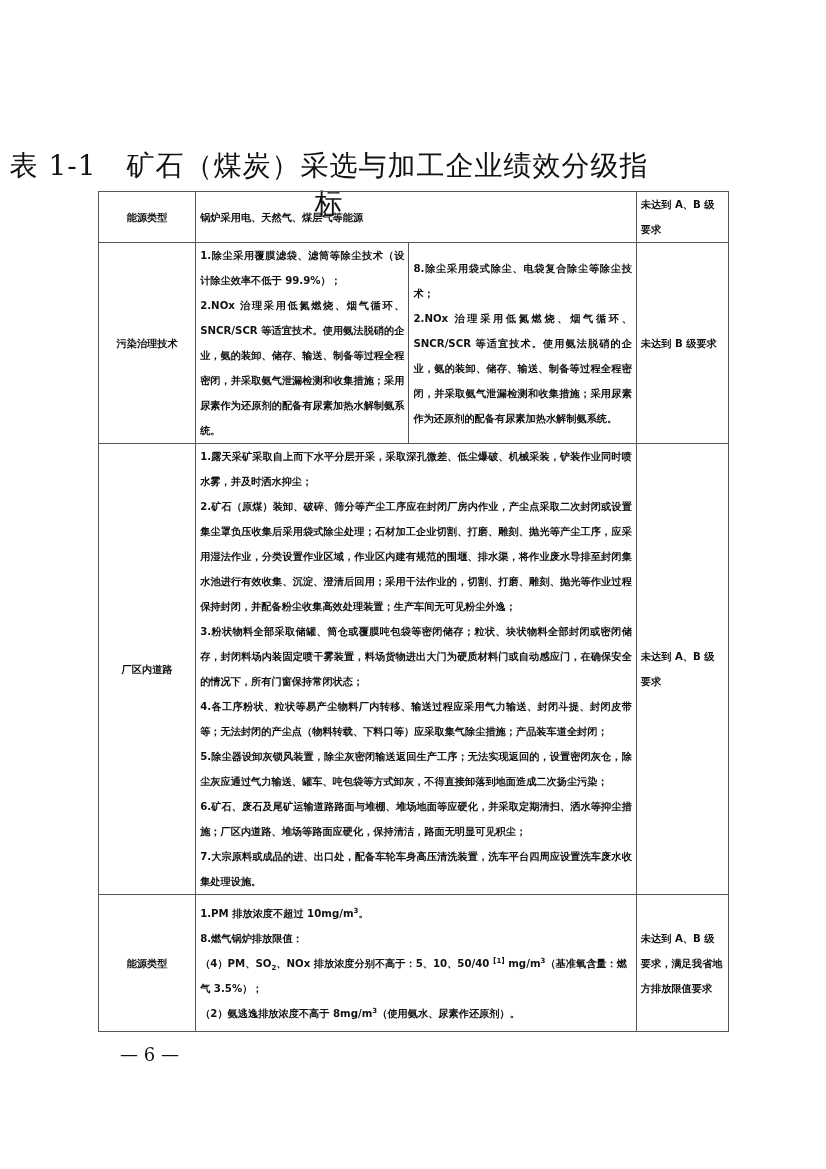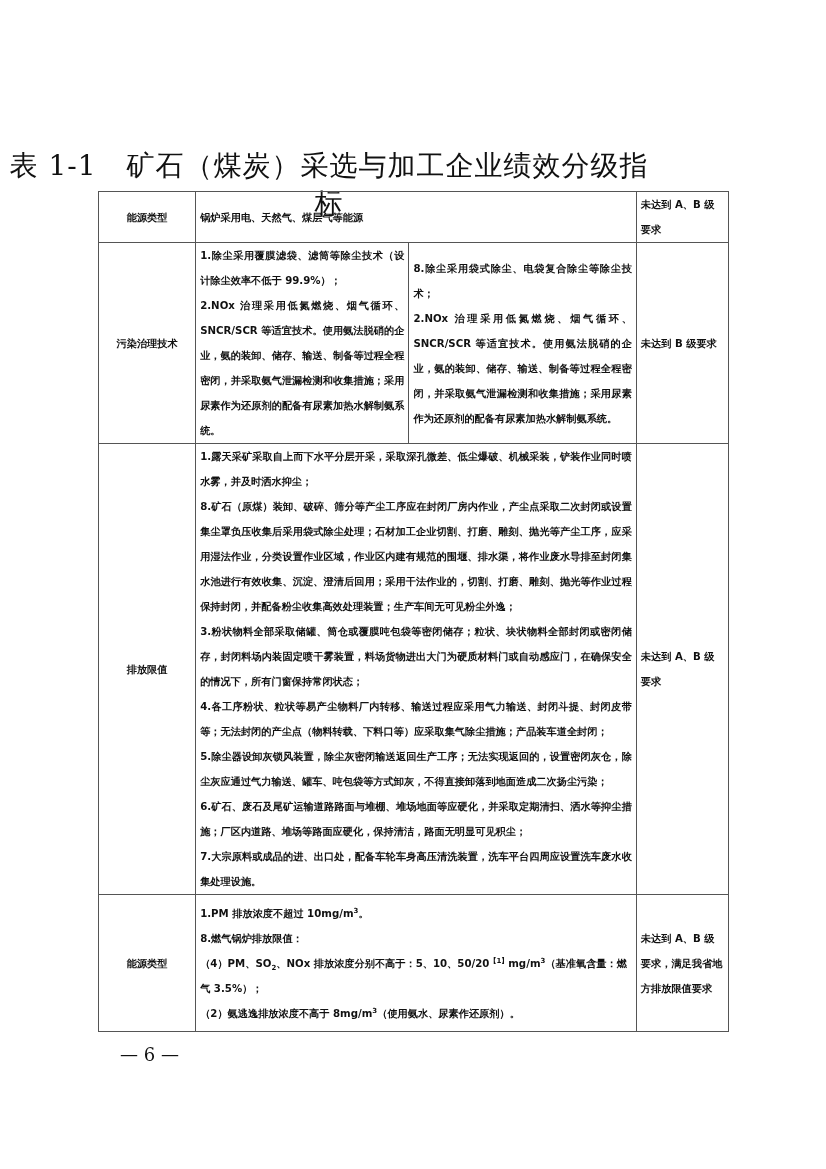--- a/index.html
+++ b/index.html
@@ -46,39 +46,39 @@
       <span class="line">2.NOx 治理采用低氮燃烧、烟气循环、SNCR/SCR 等适宜技术。使用氨法脱硝的企业，氨的装卸、储存、输送、制备等过程全程密闭，并采取氨气泄漏检测和收集措施；采用尿素作为还原剂的配备有尿素加热水解制氨系统。</span>
     </td>
     <td class="c3 just">
       <span class="line">8.除尘采用袋式除尘、电袋复合除尘等除尘技术；</span>
       <span class="line">2.NOx 治理采用低氮燃烧、烟气循环、SNCR/SCR 等适宜技术。使用氨法脱硝的企业，氨的装卸、储存、输送、制备等过程全程密闭，并采取氨气泄漏检测和收集措施；采用尿素作为还原剂的配备有尿素加热水解制氨系统。</span>
     </td>
     <td class="c4 centered">未达到 B 级要求</td>
   </tr>
 
   <tr style="height:440px;">
-    <td class="c1">排放限值</td>
+    <td class="c1">厂区内道路</td>
     <td colspan="2" class="just">
       <span class="line">1.露天采矿采取自上而下水平分层开采，采取深孔微差、低尘爆破、机械采装，铲装作业同时喷水雾，并及时洒水抑尘；</span>
-      <span class="line">8.矿石（原煤）装卸、破碎、筛分等产尘工序应在封闭厂房内作业，产尘点采取二次封闭或设置集尘罩负压收集后采用袋式除尘处理；石材加工企业切割、打磨、雕刻、抛光等产尘工序，应采用湿法作业，分类设置作业区域，作业区内建有规范的围堰、排水渠，将作业废水导排至封闭集水池进行有效收集、沉淀、澄清后回用；采用干法作业的，切割、打磨、雕刻、抛光等作业过程保持封闭，并配备粉尘收集高效处理装置；生产车间无可见粉尘外逸；</span>
+      <span class="line">2.矿石（原煤）装卸、破碎、筛分等产尘工序应在封闭厂房内作业，产尘点采取二次封闭或设置集尘罩负压收集后采用袋式除尘处理；石材加工企业切割、打磨、雕刻、抛光等产尘工序，应采用湿法作业，分类设置作业区域，作业区内建有规范的围堰、排水渠，将作业废水导排至封闭集水池进行有效收集、沉淀、澄清后回用；采用干法作业的，切割、打磨、雕刻、抛光等作业过程保持封闭，并配备粉尘收集高效处理装置；生产车间无可见粉尘外逸；</span>
       <span class="line">3.粉状物料全部采取储罐、筒仓或覆膜吨包袋等密闭储存；粒状、块状物料全部封闭或密闭储存，封闭料场内装固定喷干雾装置，料场货物进出大门为硬质材料门或自动感应门，在确保安全的情况下，所有门窗保持常闭状态；</span>
       <span class="line">4.各工序粉状、粒状等易产尘物料厂内转移、输送过程应采用气力输送、封闭斗提、封闭皮带等；无法封闭的产尘点（物料转载、下料口等）应采取集气除尘措施；产品装车道全封闭；</span>
       <span class="line">5.除尘器设卸灰锁风装置，除尘灰密闭输送返回生产工序；无法实现返回的，设置密闭灰仓，除尘灰应通过气力输送、罐车、吨包袋等方式卸灰，不得直接卸落到地面造成二次扬尘污染；</span>
       <span class="line">6.矿石、废石及尾矿运输道路路面与堆棚、堆场地面等应硬化，并采取定期清扫、洒水等抑尘措施；厂区内道路、堆场等路面应硬化，保持清洁，路面无明显可见积尘；</span>
       <span class="line">7.大宗原料或成品的进、出口处，配备车轮车身高压清洗装置，洗车平台四周应设置洗车废水收集处理设施。</span>
     </td>
     <td class="c4">未达到 A、B 级要求</td>
   </tr>
 
   <tr style="height:137px;">
     <td class="c1">能源类型</td>
     <td colspan="2">
       <span class="line"><span>1.PM 排放浓度不超过 10mg/m</span><sup>3</sup><span>。</span></span>
       <span class="line">8.燃气锅炉排放限值：</span>
-      <span class="line"><span>（4）PM、SO</span><sub>2</sub><span>、NOx 排放浓度分别不高于：5、10、50/20</span><sup>【1】</sup><span>mg/m</span><sup>3</sup><span>（基准氧含量：燃气 3.5%）；</span></span>
+      <span class="line"><span>（4）PM、SO</span><sub>2</sub><span>、NOx 排放浓度分别不高于：5、10、50/40</span><sup>【1】</sup><span>mg/m</span><sup>3</sup><span>（基准氧含量：燃气 3.5%）；</span></span>
       <span class="line"><span>（2）氨逃逸排放浓度不高于 8mg/m</span><sup>3</sup><span>（使用氨水、尿素作还原剂）。</span></span>
     </td>
     <td class="c4">未达到 A、B 级要求，满足我省地方排放限值要求</td>
   </tr>
 </tbody>
   </table>
 
 <div class="pageno">— 6 —</div>
 
 </body></html>

